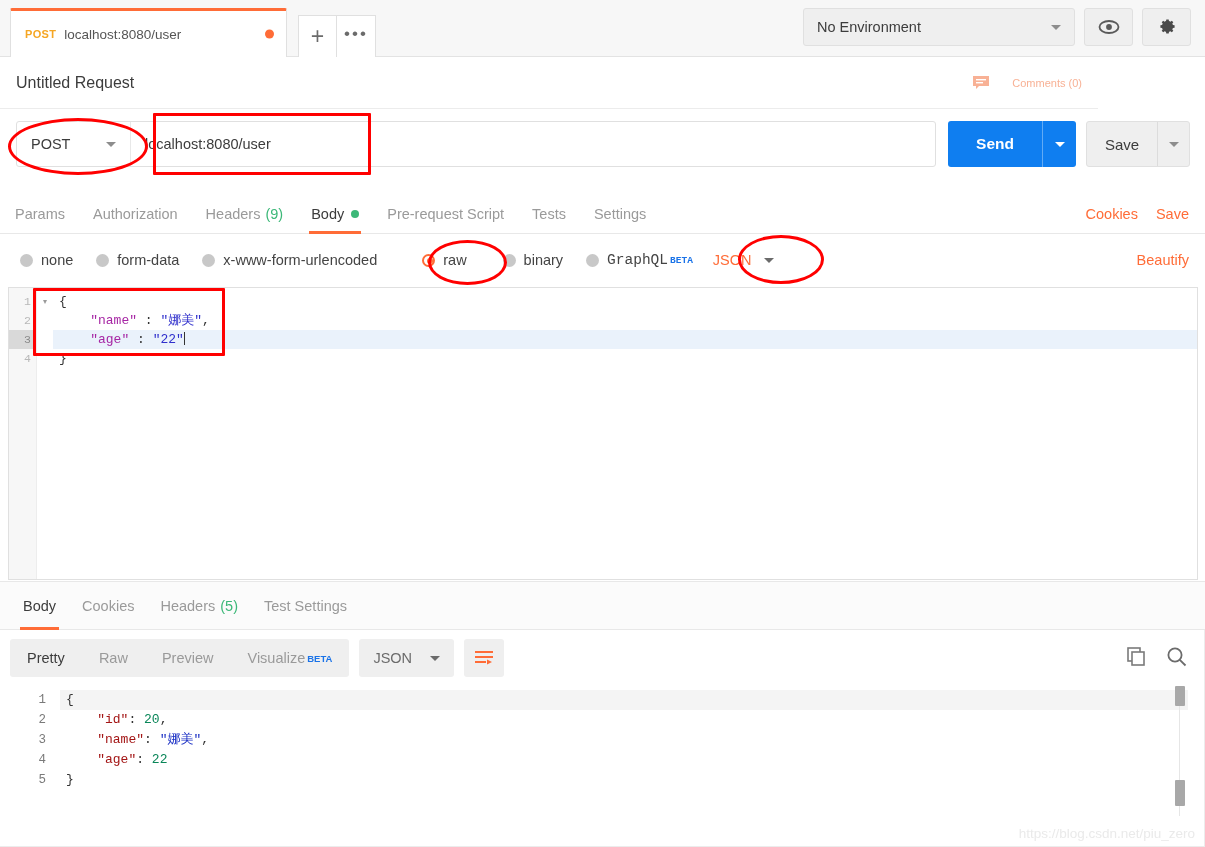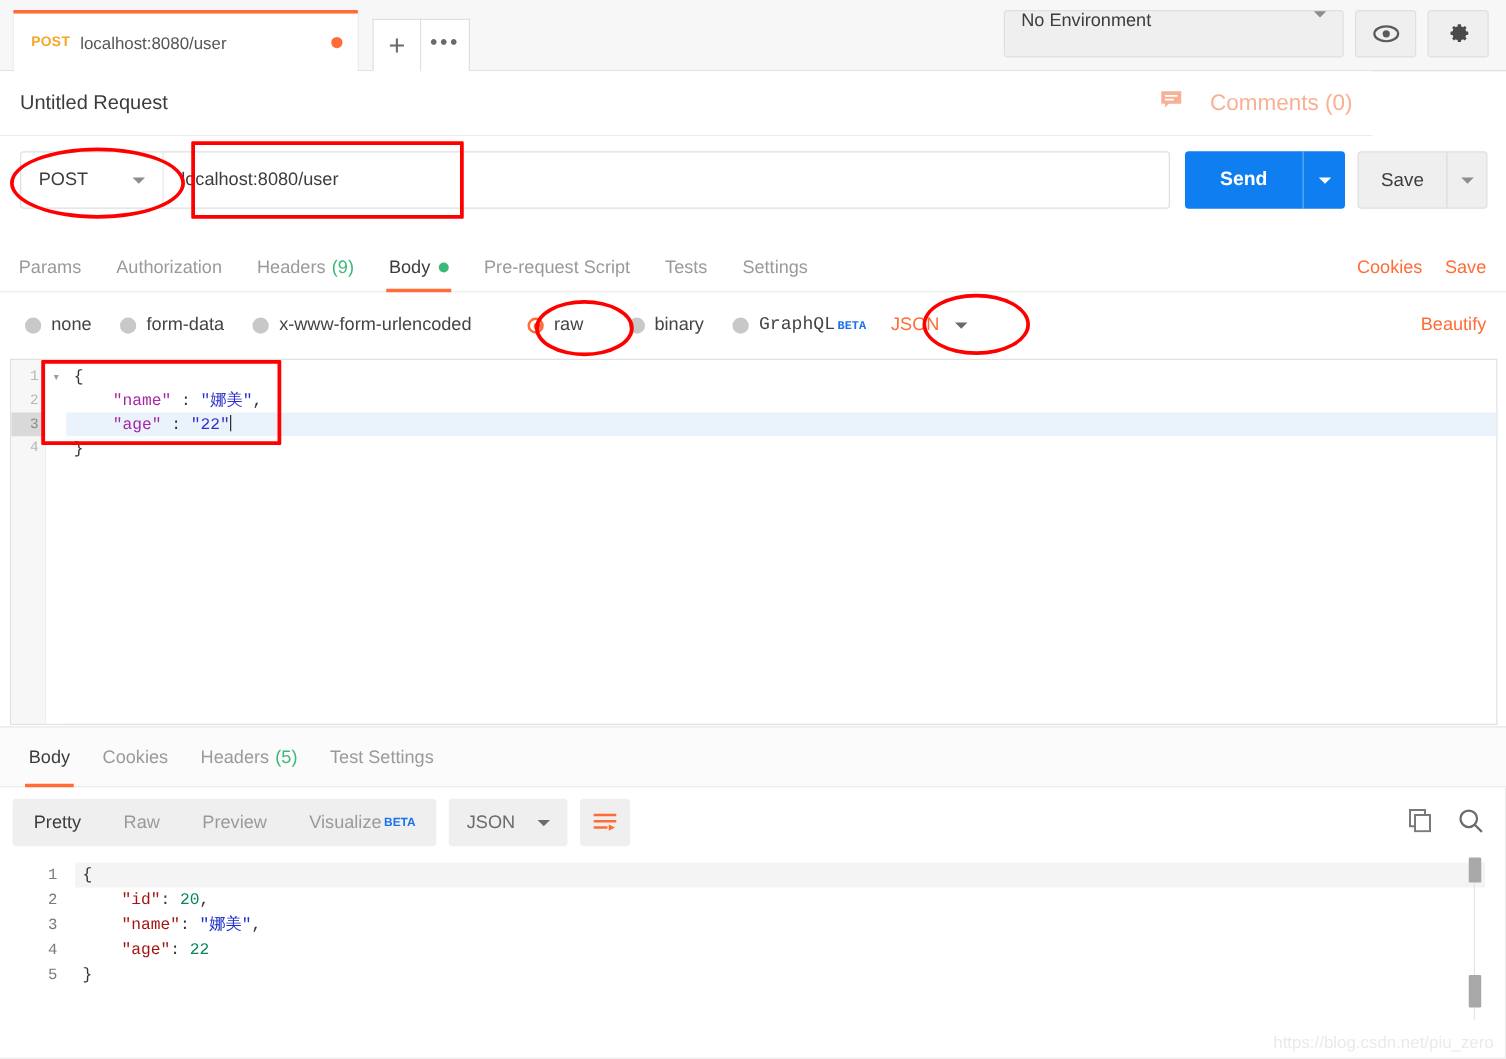--- a/index.html
+++ b/index.html
@@ -33,38 +33,38 @@
   .tabbtn {
     width:39px; height:42px; background:#fff; border:1px solid #e0e0e0; border-bottom:none;
     display:flex; align-items:center; justify-content:center; color:#888;
   }
   .tabbtn.plus { margin-left:11px; font-size:23px; font-weight:300; color:#6b6b6b; line-height:1;}
   .tabbtn.more { border-left:none; letter-spacing:2px; font-size:17px; color:#6b6b6b; padding-bottom:6px;}
 
   .envwrap { position:absolute; right:14px; top:8px; display:flex; align-items:center; gap:9px; }
   .envsel {
     width:272px; height:38px; background:#efefef; border:1px solid #e0e0e0; border-radius:3px;
-    display:flex; align-items:flex-start; padding:0 13px; color:#3c3c3c; font-size:14.5px;
+    display:flex; align-items:center; padding:0 13px; color:#3c3c3c; font-size:14.5px;
     justify-content:space-between;
   }
   .caret { width:0;height:0;border-left:5px solid transparent;border-right:5px solid transparent;
            border-top:5px solid #8d8d8d; }
   .iconbtn {
     width:49px;height:38px;background:#efefef;border:1px solid #e0e0e0;border-radius:3px;
     display:flex;align-items:center;justify-content:center;
   }
 
   
   .titlerow {
     position:absolute; left:0; top:57px; width:1098px; height:52px;
     background:#fff; border-bottom:1px solid #ececec;
     display:flex; align-items:center; padding:0 16px; justify-content:space-between;
   }
   .reqtitle { font-size:16px; color:#3c3c3c; }
-  .comments { display:flex; gap:22px; color:#f8b195; font-size:18px; }
+  .comments { display:flex; align-items:center; gap:22px; color:#f8b195; font-size:11px; }
 
   
   .urlrow { position:absolute; left:0; top:109px; width:1205px; height:85px; background:#fff; }
   .urlgroup {
     position:absolute; left:16px; top:12px; height:46px; width:920px;
     border:1px solid #e0e0e0; border-radius:3px; display:flex; background:#fff;
   }
   .methodbox {
     width:114px; display:flex;align-items:center;justify-content:space-between;
     padding:0 14px; font-size:14.5px; color:#3c3c3c; border-right:1px solid #e8e8e8;

